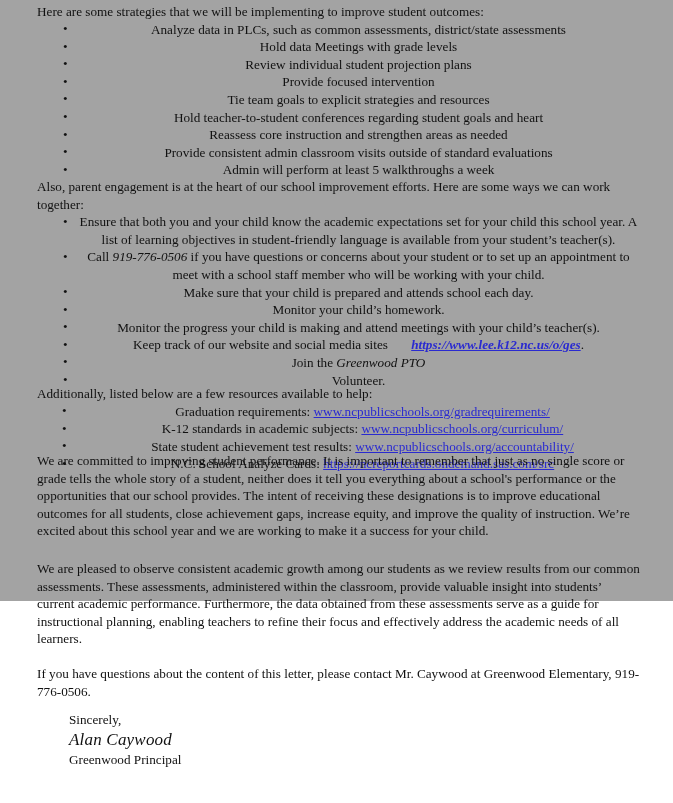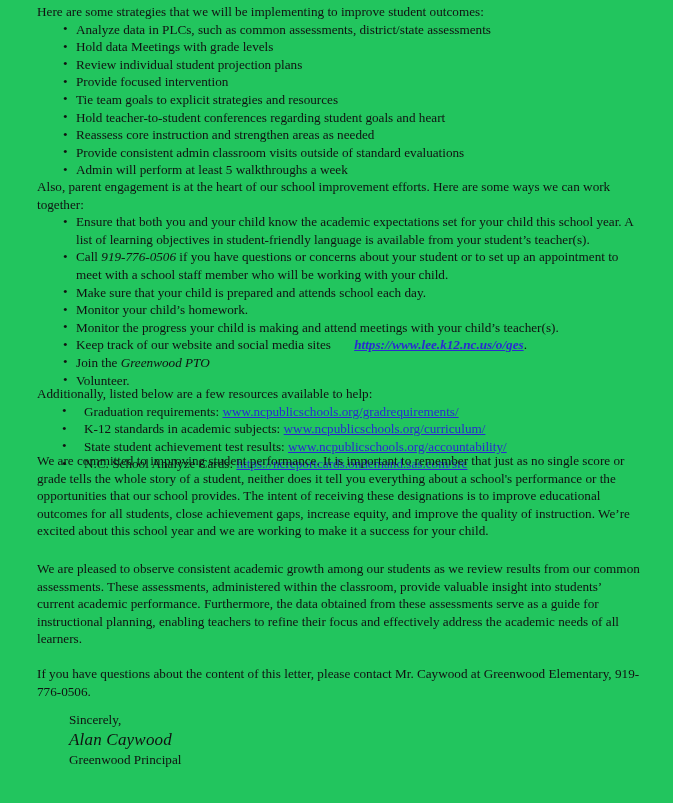--- a/index.html
+++ b/index.html
@@ -11,35 +11,36 @@
   body {
     width: 673px;
     height: 803px;
     overflow: hidden;
     font-family: "Liberation Serif", "DejaVu Serif", serif;
     color: #111111;
   }
   .page {
     position: relative;
     width: 673px;
-    height: 803px;
-    background: #22c55e;
+    height: 601px;
+    background: #a3a3a3;
     padding: 0;
     box-sizing: border-box;
   }
   p.para {
     margin: 0;
     padding: 0;
     font-size: 13.2px;
     line-height: 17.6px;
   }
   ul.bullets {
     list-style: none;
     margin: 0;
     padding: 0;
+    text-align: center;
   }
   ul.bullets > li {
     position: relative;
     margin: 0;
     padding: 0 0 0 39px;
     font-size: 13.2px;
     line-height: 17.6px;
   }
   ul.bullets > li::before {
     content: "\2022";

